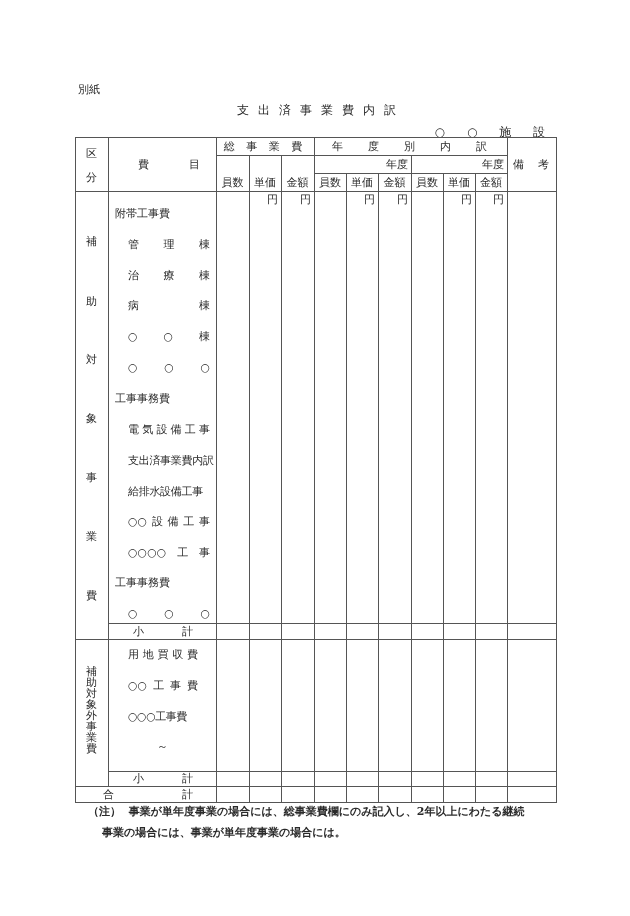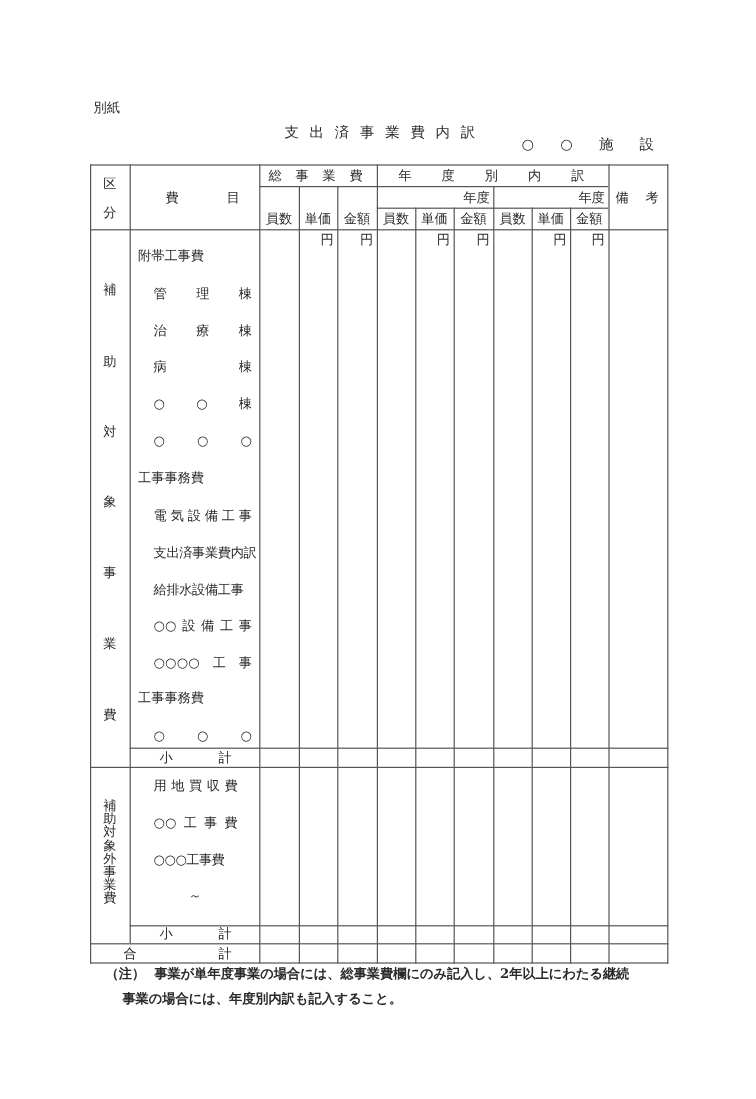--- a/index.html
+++ b/index.html
@@ -4,21 +4,21 @@
 <style>
   html, body { margin: 0; padding: 0; background: #ffffff; }
   body {
     width: 630px; height: 916px; position: relative; overflow: hidden;
     font-family: "DejaVu Serif", "Liberation Serif", serif;
     color: #2a2a2a;
   }
   .abs { position: absolute; }
   .annex { left: 78px; top: 82px; font-size: 11px; letter-spacing: 0px; }
   .title { left: 0; width: 630px; top: 102px; text-align: center; font-size: 12px; letter-spacing: 9px; padding-left: 6px; }
-  .facility { right: 76px; top: 112px; font-size: 12px; letter-spacing: 9px; }
+  .facility { right: 76px; top: 124px; font-size: 12px; letter-spacing: 9px; }
 
   .grid { position: absolute; left: 0; top: 0; width: 630px; height: 916px; }
   .line-h, .line-v { position: absolute; background: #555; }
   .line-h { height: 1px; }
   .line-v { width: 1px; }
 
   .cell-text { position: absolute; font-size: 11px; line-height: 1; white-space: nowrap; }
   .center { text-align: center; }
   .right { text-align: right; }
   .spread { display: flex; justify-content: space-between; }
@@ -197,14 +197,14 @@
     <span>計</span>
 </div>
 
 <div class="cell-text spread" style="left:103px;width:90px;top:789px;">
   <span>合</span>
     <span>計</span>
 </div>
 
 <div class="note" style="top:801px;">
   <div><span>（注）</span>&nbsp;&nbsp;<span>事業が単年度事業の場合には、総事業費欄にのみ記入し、2年以上にわたる継続</span></div>
-  <div style="padding-left:14px;">事業の場合には、年度別内訳も記入すること。</div>
+  <div style="padding-left:14px;">事業の場合には、事業が単年度事業の場合には。</div>
 </div>
 
 </body></html>

